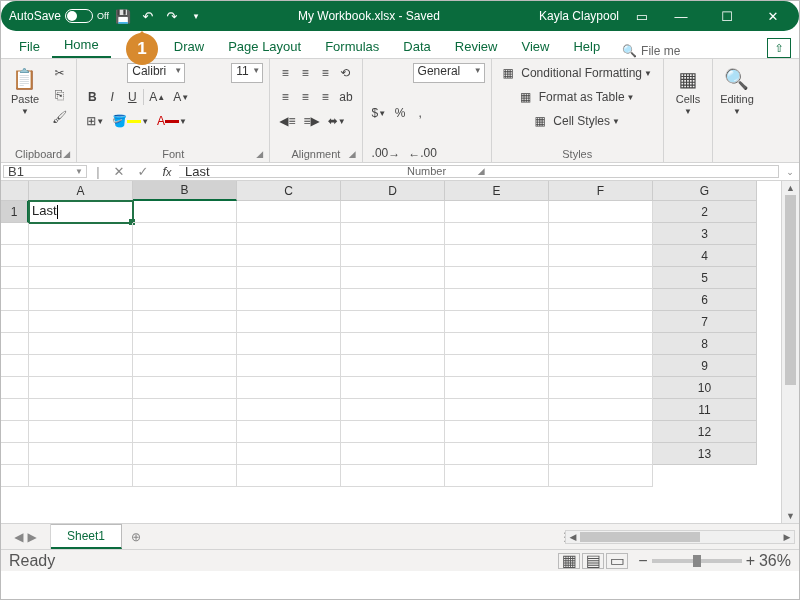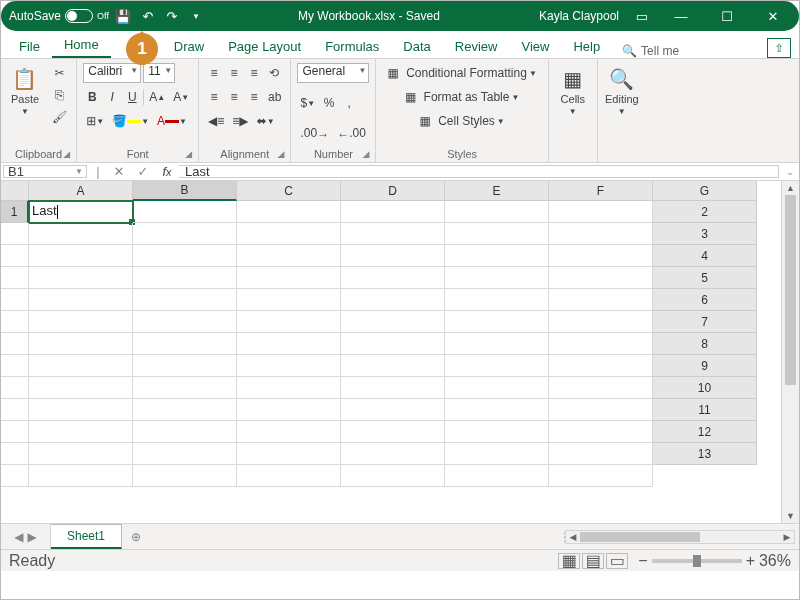--- a/index.html
+++ b/index.html
@@ -31,21 +31,21 @@
 .ribbon { height: 104px; background: #f3f2f1; border-bottom: 1px solid #d4d4d4; display: flex; font-size: 12px; color: #444; }
 .group { border-right: 1px solid #d4d4d4; padding: 4px 6px 2px 6px; display: flex; flex-direction: column; justify-content: space-between; }
 .group-label { text-align: center; font-size: 11px; color: #666; padding-top: 2px; position: relative; }
 .dialog-launcher { position: absolute; right: 0; bottom: 1px; font-size: 9px; color: #888; }
 .group-body { display: flex; gap: 6px; align-items: flex-start; }
 .vstack { display: flex; flex-direction: column; gap: 2px; }
 .hstack { display: flex; gap: 2px; align-items: center; }
 .btn { min-width: 18px; height: 20px; display: flex; align-items: center; justify-content: center; padding: 0 2px; border: 1px solid transparent; }
 .bigbtn { width: 36px; display: flex; flex-direction: column; align-items: center; justify-content: center; gap: 2px; font-size: 11px; padding: 4px 2px; }
 .bigbtn .ico { font-size: 20px; }
-.combo { height: 20px; border: 1px solid #b5b5b5; background: #fff; display: flex; align-items: center; padding: 0 14px 5px 4px; font-size: 12px; position: relative; color: #333; }
+.combo { height: 20px; border: 1px solid #b5b5b5; background: #fff; display: flex; align-items: center; padding: 0 14px 5px 4px; font-size: 12px; position: relative; color: #333; margin-left: 44px; }
 .combo .dd { position: absolute; right: 2px; font-size: 8px; color: #666; }
 .font-combo { width: 58px; overflow: hidden; }
 .size-combo { width: 32px; }
 .color-bar { width: 14px; height: 3px; display: block; }
 
 
 .fbar { height: 18px; border-bottom: 1px solid #d4d4d4; display: flex; align-items: stretch; background: #fff; font-size: 13px; }
 .namebox { width: 84px; border: 1px solid #ccc; margin: 2px; display: flex; align-items: center; padding: 0 4px; position: relative; color: #444; }
 .namebox .dd { position: absolute; right: 3px; font-size: 8px; color: #888; }
 .fsep { width: 18px; display: flex; align-items: center; justify-content: center; color: #999; margin: 2px 0; }
@@ -126,21 +126,21 @@
   <div class="tab" style="padding-left:24px">ert</div>
   <div class="tab">Draw</div>
   <div class="tab">Page Layout</div>
   <div class="tab">Formulas</div>
   <div class="tab">Data</div>
   <div class="tab">Review</div>
   <div class="tab">View</div>
   <div class="tab">Help</div>
   <div class="tellme">
       <span>🔍</span>
-      <span>Tell me</span>
+      <span>File me</span>
     </div>
   <div class="spacer"></div>
   <div class="share">⇧</div>
 </div>
 
 <div class="ribbon">
 
   <div class="group">
     <div class="group-body">
       <div class="bigbtn">
@@ -220,21 +220,21 @@
       <div class="hstack">
         <div class="btn">◀≡</div>
         <div class="btn">≡▶</div>
         <div class="btn">⬌<span style="font-size:8px">▼</span></div>
       </div>
     </div>
     <div class="group-label"><span>Alignment</span><span class="dialog-launcher">◢</span></div>
   </div>
 
   <div class="group">
-    <div class="vstack" style="gap:10px">
+    <div class="vstack" style="gap:20px">
       <div class="combo" style="width:72px">
           <span>General</span>
           <span class="dd">▼</span>
         </div>
       <div class="hstack">
         <div class="btn">$<span style="font-size:8px">▼</span></div>
         <div class="btn">%</div>
         <div class="btn">,</div>
       </div>
       <div class="hstack">

